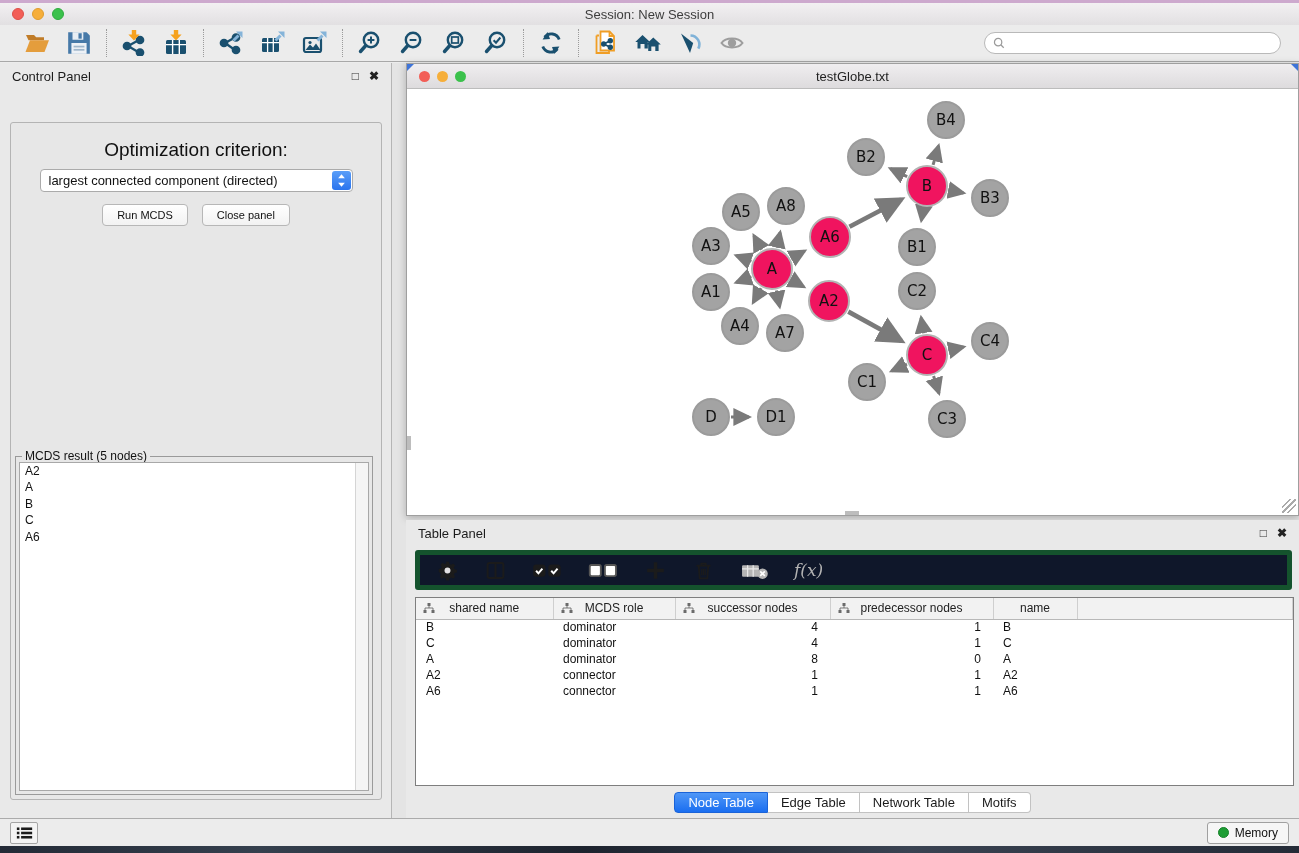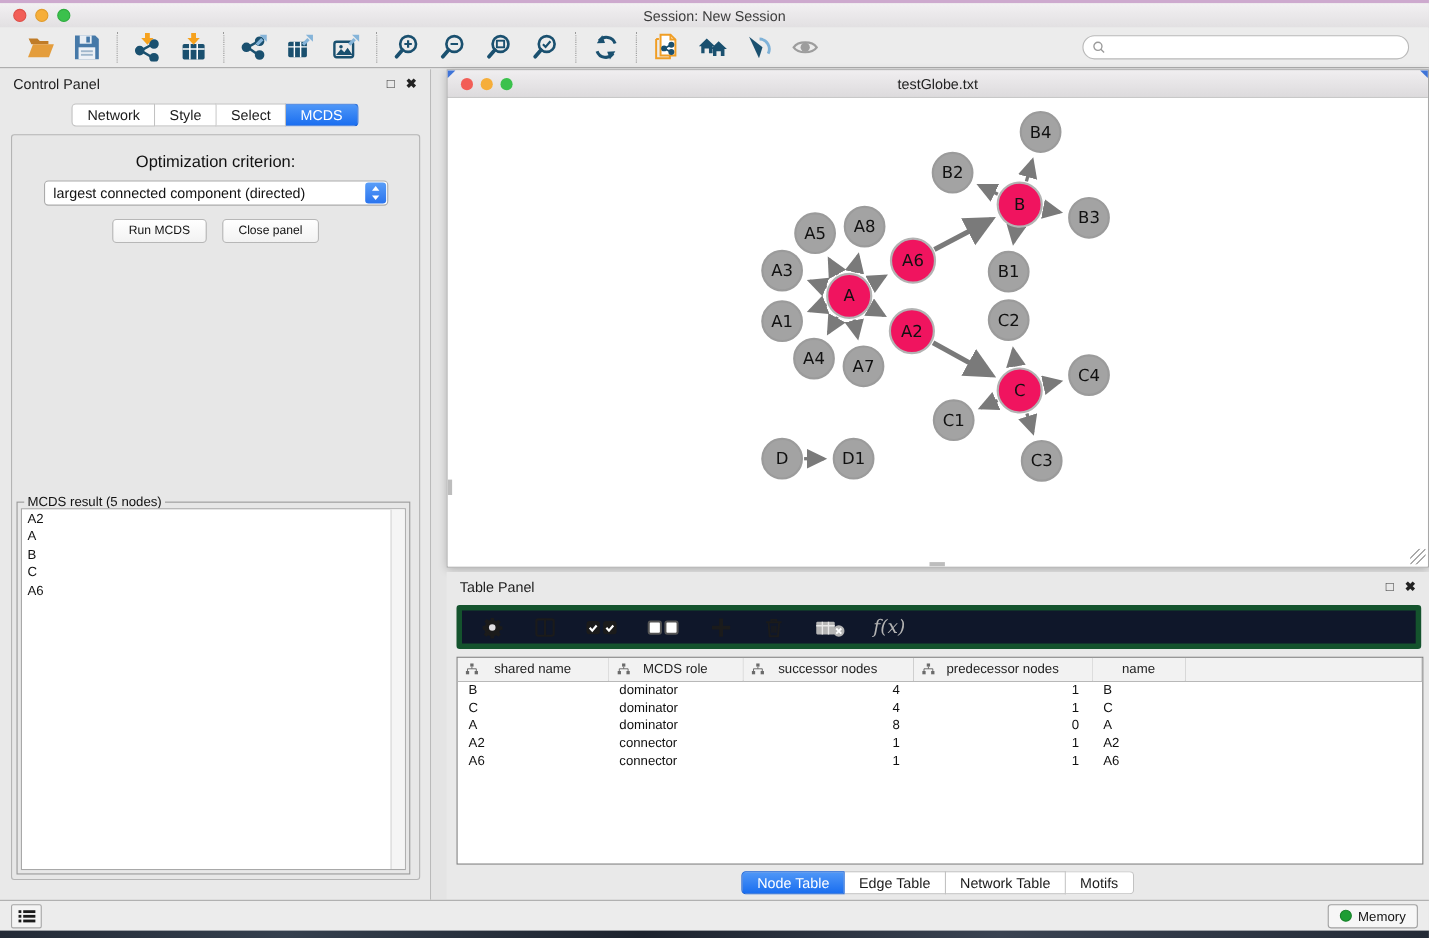--- a/index.html
+++ b/index.html
@@ -46,21 +46,21 @@
   .seg-tabs { display:flex; justify-content:center; }
   .seg { font-size:13px; color:#1b1b1b; background:#fff; border:1px solid #c2c2c2; border-left:none;
     padding:2px 13px; height:21px; display:flex; align-items:center; cursor:default; }
   .seg:first-child { border-left:1px solid #c2c2c2; border-radius:4px 0 0 4px; }
   .seg:last-child { border-radius:0 4px 4px 0; }
   .seg.selected { background:linear-gradient(#4f97f7,#1a6ef0); color:#fff; border-color:#1a63d8; }
 
   .cp-tabs-row { margin-top:5px; }
   .cp-content { position:absolute; left:10px; right:9px; top:59px; height:678px;
     border:1px solid #b4b4b4; border-radius:3px; background:#e7e7e7; }
-  .opt-label { text-align:center; margin-top:16px; font-size:15px; color:#111; }
+  .opt-label { text-align:center; margin-top:16px; font-size:19px; color:#111; }
   .select-box { position:relative; margin:8px auto 0; width:313px; height:23px; background:#fff;
     border:1px solid #ababab; border-radius:4px; display:flex; align-items:center; cursor:default; }
   .select-box .sel-text { font-size:13px; color:#111; padding-left:8px; white-space:nowrap; }
   .stepper { position:absolute; right:1px; top:1px; width:19px; height:19px; border-radius:3px;
     background:linear-gradient(#5a9ef8,#2a74ee); display:flex; align-items:center; justify-content:center; }
   .stepper svg { width:9px; height:15px; }
   .btn-row { display:flex; justify-content:center; gap:14px; margin-top:12px; }
   .push-btn { font-family:"Liberation Sans",sans-serif; font-size:11px; color:#111; background:linear-gradient(#ffffff,#f2f2f2);
     border:1px solid #b7b7b7; border-radius:4px; height:22px; padding:0 14px; cursor:default; }
 
@@ -302,26 +302,20 @@
   <div class="main">
 
     <div class="control-panel">
       <div class="panel-header">
         <span>Control Panel</span>
         <span class="hdr-icons">
           <span class="icon-float">□</span>
           <span class="icon-close">✖</span>
         </span>
       </div>
-      <div class="seg-tabs cp-tabs-row" id="cp-tabs">
-          <span class="seg">Network</span>
-          <span class="seg">Style</span>
-          <span class="seg">Select</span>
-          <span class="seg selected">MCDS</span>
-        </div>
 
       <div class="cp-content">
         <div class="opt-label">Optimization criterion:</div>
         <div class="select-box">
           <span class="sel-text">largest connected component (directed)</span>
           <span class="stepper">
             <svg viewBox="0 0 10 16">
                 <path d="M5 1 L8.7 5.6 H1.3z" fill="#fff"></path>
                 <path d="M5 15 L1.3 10.4 H8.7z" fill="#fff"></path>
               </svg>

